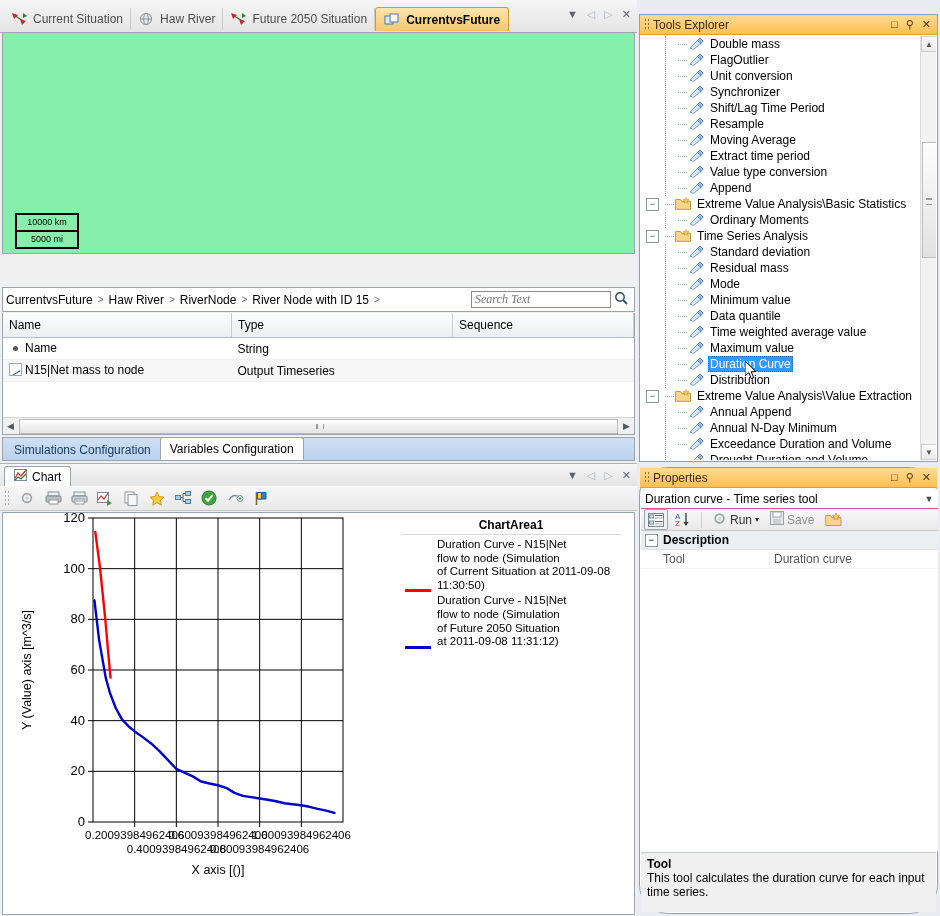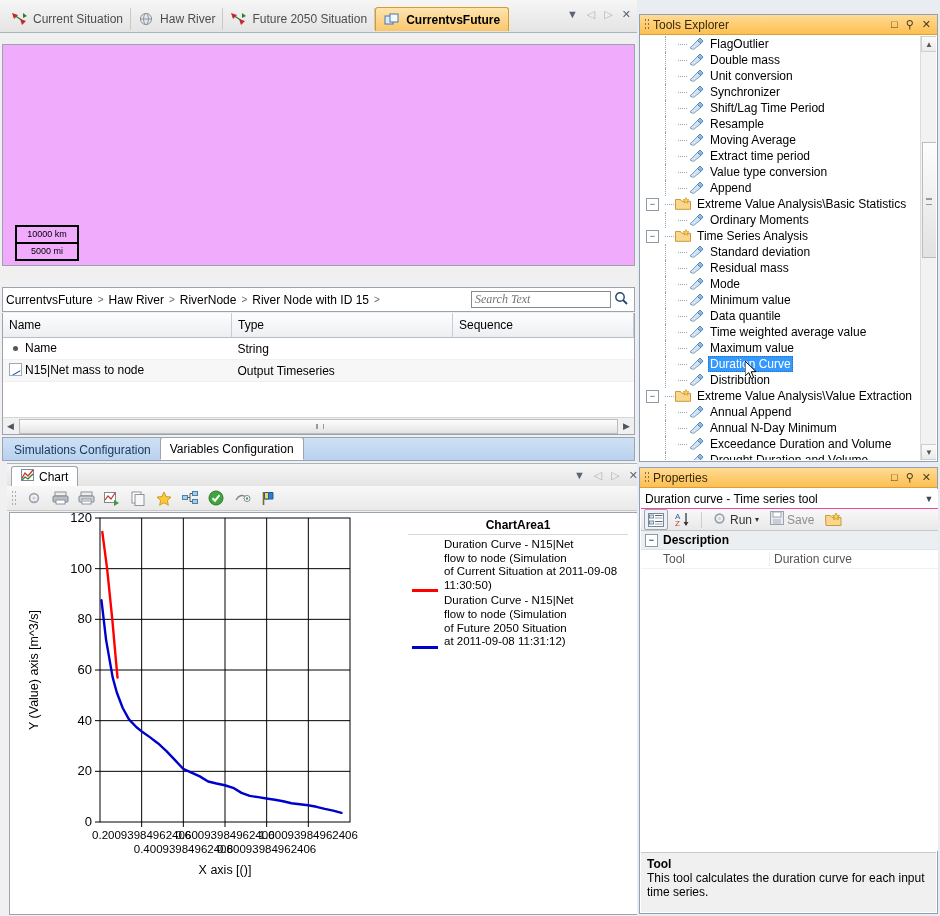--- a/index.html
+++ b/index.html
@@ -31,21 +31,21 @@
     background:linear-gradient(to bottom,#fde5b0,#fbc66a);
     border:1px solid #d99a2a;border-bottom:none;
     border-radius:3px 3px 0 0;height:24px;color:#000;font-weight:bold;
     padding:0 8px;margin-bottom:-1px;box-sizing:border-box;}
   .tabicons{position:absolute;right:6px;top:9px;display:flex;gap:9px;align-items:center;color:#5a6472;}
   .tabicons span{cursor:pointer;font-size:11px;line-height:11px;}
   .tabicons .dis{color:#a9b0bb;}
 
   
   #mapview{position:absolute;left:2px;top:32px;width:633px;height:222px;
-    background:#f0abfc;border:1px solid #9aa4b0;box-sizing:border-box;margin-top:12px;}
+    background:#86efac;border:1px solid #9aa4b0;box-sizing:border-box;}
   #scalebar{position:absolute;left:12px;bottom:6px;width:80px;height:34px;}
   .sbrow{position:relative;height:15px;border-left:2px solid #000;border-right:2px solid #000;}
   .sbrow.top{border-top:2px solid #000;width:60px;}
   .sbrow.bot{border-bottom:2px solid #000;border-top:2px solid #000;width:60px;}
   .sbtxt{position:absolute;left:0;right:0;text-align:center;font-size:9px;top:2px;color:#000;}
 
   
   #crumbbar{position:absolute;left:2px;top:287px;width:633px;height:25px;
     background:#ffffff;border:1px solid #9aa4b0;box-sizing:border-box;
     display:flex;align-items:center;padding:0 3px;}
@@ -90,21 +90,21 @@
   
   #cfgtabs{position:absolute;left:2px;top:437px;width:633px;height:24px;
     background:linear-gradient(to bottom,#cfe0f4,#b9d2ef);
     border:1px solid #9aa4b0;box-sizing:border-box;display:flex;align-items:flex-end;padding-left:2px;}
   .cfgtab{height:21px;padding:0 9px;display:flex;align-items:center;font-size:12px;
     color:#15395b;cursor:pointer;box-sizing:border-box;}
   .cfgtab.active{background:#ffffff;border:1px solid #9aa4b0;border-bottom:1px solid #fff;
     border-radius:3px 3px 0 0;height:23px;color:#000;}
 
   
-  #chartpanel{position:absolute;left:7px;top:463px;width:637px;height:453px;
+  #chartpanel{position:absolute;left:0;top:463px;width:637px;height:453px;
     background:#f0f0f0;border-top:1px solid #a8b4c0;}
   #charttabrow{position:absolute;left:0;top:0;width:637px;height:22px;
     background:linear-gradient(to bottom,#f6f6f6,#e4e4e4);}
   #charttab{position:absolute;left:4px;top:2px;height:20px;display:flex;align-items:center;gap:5px;
     padding:0 9px;background:#fff;border:1px solid #9aa4b0;border-bottom:none;
     border-radius:3px 3px 0 0;font-size:12px;color:#000;cursor:pointer;box-sizing:border-box;}
   #charttoolbar{position:absolute;left:0;top:22px;width:637px;height:25px;
     background:linear-gradient(to bottom,#f8f8f8,#e9e9e9);border-bottom:1px solid #c8c8c8;
     display:flex;align-items:center;gap:2px;padding-left:4px;box-sizing:border-box;}
   .grip{width:6px;height:16px;margin-right:3px;
@@ -158,21 +158,21 @@
     border-left:1px solid #dcdcdc;box-sizing:border-box;}
   .vsbtn{height:16px;width:16px;display:flex;align-items:center;justify-content:center;
     font-size:8px;color:#555;background:linear-gradient(to bottom,#fbfbfb,#eaeaea);
     border:1px solid #cfcfcf;box-sizing:border-box;cursor:pointer;}
   .vsthumb{position:absolute;left:1px;width:13px;
     background:linear-gradient(to bottom,#fdfdfd,#e2e2e2);border:1px solid #bdbdbd;cursor:pointer;}
   .vsthumb:after{content:"";position:absolute;top:50%;left:3px;width:6px;height:5px;margin-top:-2px;
     border-top:1px solid #9a9a9a;border-bottom:1px solid #9a9a9a;
     box-shadow:inset 0 2px 0 -1px #9a9a9a;}
 
-  #propswin{top:467px;height:447px;}
+  #propswin{top:467px;height:447px;border-radius:29px;}
   #propcombo{position:absolute;left:1px;top:21px;width:297px;height:20px;
     background:#fff;border:none;border-bottom:1px solid #ec4899;display:flex;align-items:center;
     box-sizing:border-box;}
   #propcombo .cval{flex:1;font-size:12px;padding-left:4px;color:#000;}
   #propcombo .carrow{width:18px;text-align:center;font-size:9px;color:#3c4858;cursor:pointer;}
   #proptoolbar{position:absolute;left:1px;top:41px;width:297px;height:22px;
     background:linear-gradient(to bottom,#f8f8f8,#e9e9e9);border-bottom:1px solid #c8c8c8;
     display:flex;align-items:center;gap:3px;padding-left:3px;box-sizing:border-box;}
   .ptbtn{display:flex;align-items:center;gap:3px;height:19px;padding:0 3px;cursor:pointer;
     font-size:12px;color:#333;border:1px solid transparent;border-radius:2px;}
@@ -498,31 +498,31 @@
       <div id="treebody">
         <div class="treearea" id="treearea">
             <div class="tnode">
               <span class="tindent" style="width: 21px;"></span>
               <span class="vline"></span>
               <span class="dline"></span>
               <span class="ticon"><svg width="17" height="14" viewBox="0 0 17 14">
                   <path d="M2 11 L9.5 3.5 L13 6.5 L5.5 12.5 Z" fill="#cfe4f6" stroke="#6f93b5" stroke-width="0.9"></path>
                   <path d="M9.5 3.5 L12 1 L15 4 L13 6.5 Z" fill="#8fc0e8" stroke="#4d7ba6" stroke-width="0.9"></path>
                 </svg></span>
+              <span class="tlabel">Double mass</span>
+            </div>
+            <div class="tnode">
+              <span class="tindent" style="width: 21px;"></span>
+              <span class="vline"></span>
+              <span class="dline"></span>
+              <span class="ticon"><svg width="17" height="14" viewBox="0 0 17 14">
+                  <path d="M2 11 L9.5 3.5 L13 6.5 L5.5 12.5 Z" fill="#cfe4f6" stroke="#6f93b5" stroke-width="0.9"></path>
+                  <path d="M9.5 3.5 L12 1 L15 4 L13 6.5 Z" fill="#8fc0e8" stroke="#4d7ba6" stroke-width="0.9"></path>
+                </svg></span>
               <span class="tlabel">FlagOutlier</span>
-            </div>
-            <div class="tnode">
-              <span class="tindent" style="width: 21px;"></span>
-              <span class="vline"></span>
-              <span class="dline"></span>
-              <span class="ticon"><svg width="17" height="14" viewBox="0 0 17 14">
-                  <path d="M2 11 L9.5 3.5 L13 6.5 L5.5 12.5 Z" fill="#cfe4f6" stroke="#6f93b5" stroke-width="0.9"></path>
-                  <path d="M9.5 3.5 L12 1 L15 4 L13 6.5 Z" fill="#8fc0e8" stroke="#4d7ba6" stroke-width="0.9"></path>
-                </svg></span>
-              <span class="tlabel">Double mass</span>
             </div>
             <div class="tnode">
               <span class="tindent" style="width: 21px;"></span>
               <span class="vline"></span>
               <span class="dline"></span>
               <span class="ticon"><svg width="17" height="14" viewBox="0 0 17 14">
                   <path d="M2 11 L9.5 3.5 L13 6.5 L5.5 12.5 Z" fill="#cfe4f6" stroke="#6f93b5" stroke-width="0.9"></path>
                   <path d="M9.5 3.5 L12 1 L15 4 L13 6.5 Z" fill="#8fc0e8" stroke="#4d7ba6" stroke-width="0.9"></path>
                 </svg></span>
               <span class="tlabel">Unit conversion</span>

